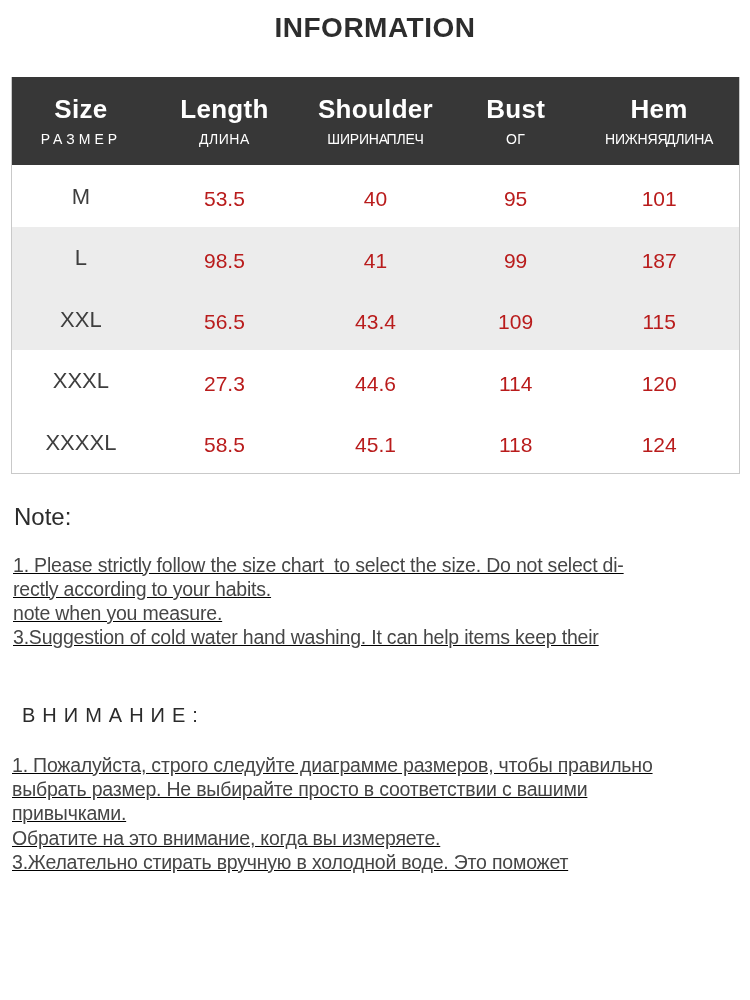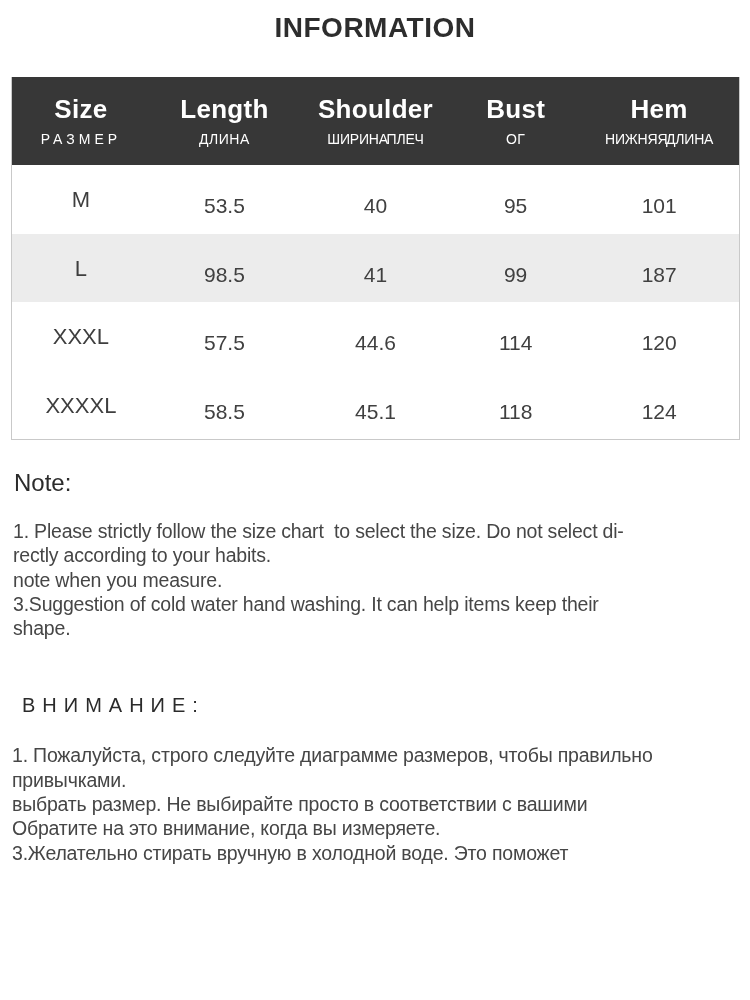--- a/index.html
+++ b/index.html
@@ -54,28 +54,28 @@
   thead th:nth-child(3) .h-ru,
   thead th:nth-child(5) .h-ru { word-spacing: -5px; letter-spacing: -0.2px; }
   tbody td {
     height: 54.5px;
     text-align: center;
     vertical-align: middle;
     padding: 0;
   }
   tbody tr.alt { background: #ececec; }
   td.c-size { font-size: 22px; color: #3e3e3e; padding-top: 2px; }
-  td.c-num  { font-size: 21px; color: #404040; padding-top: 14px; }
+  td.c-num  { font-size: 21px; color: #b91c1c; padding-top: 7px; }
   .note-heading {
     margin: 29px 12px 0 14px;
     font-size: 24px;
     line-height: 27px;
     color: #2b2b2b;
   }
-  .note-lines { margin: 23px 0 0 13px; }
+  .note-lines { margin: 23px 0 0 13px; text-decoration: underline; }
   .note-line {
     font-size: 19.5px;
     line-height: 24.3px;
     letter-spacing: -0.2px;
     color: #464646;
     white-space: pre-wrap;
   }
   .ru-heading {
     margin: 52px 12px 0 22px;
     font-size: 20px;
@@ -132,49 +132,55 @@
         <td class="c-num">95</td>
         <td class="c-num">101</td>
       </tr>
       <tr class="alt">
         <td class="c-size">L</td>
         <td class="c-num">98.5</td>
         <td class="c-num">41</td>
         <td class="c-num">99</td>
         <td class="c-num">187</td>
       </tr>
+      <tr class="alt">
+        <td class="c-size">XXL</td>
+        <td class="c-num">56.5</td>
+        <td class="c-num">43.4</td>
+        <td class="c-num">109</td>
+        <td class="c-num">115</td>
+      </tr>
       <tr>
         <td class="c-size">XXXL</td>
-        <td class="c-num">57.5</td>
+        <td class="c-num">27.3</td>
         <td class="c-num">44.6</td>
         <td class="c-num">114</td>
         <td class="c-num">120</td>
       </tr>
       <tr>
         <td class="c-size">XXXXL</td>
         <td class="c-num">58.5</td>
         <td class="c-num">45.1</td>
         <td class="c-num">118</td>
         <td class="c-num">124</td>
       </tr>
     </tbody>
   </table>
 
   <div class="note-heading">Note:</div>
   <div class="note-lines">
     <div class="note-line">1. Please strictly follow the size chart  to select the size. Do not select di-</div>
     <div class="note-line">rectly according to your habits.</div>
     <div class="note-line">note when you measure.</div>
     <div class="note-line">3.Suggestion of cold water hand washing. It can help items keep their</div>
-    <div class="note-line">shape.</div>
   </div>
 
   <div class="ru-heading">ВНИМАНИЕ:</div>
   <div class="note-lines ru-lines">
     <div class="note-line">1. Пожалуйста, строго следуйте диаграмме размеров, чтобы правильно</div>
+    <div class="note-line">выбрать размер. Не выбирайте просто в соответствии с вашими</div>
     <div class="note-line">привычками.</div>
-    <div class="note-line">выбрать размер. Не выбирайте просто в соответствии с вашими</div>
     <div class="note-line">Обратите на это внимание, когда вы измеряете.</div>
     <div class="note-line">3.Желательно стирать вручную в холодной воде. Это поможет</div>
 
   </div>
 
 </div>
 
 </body></html>

